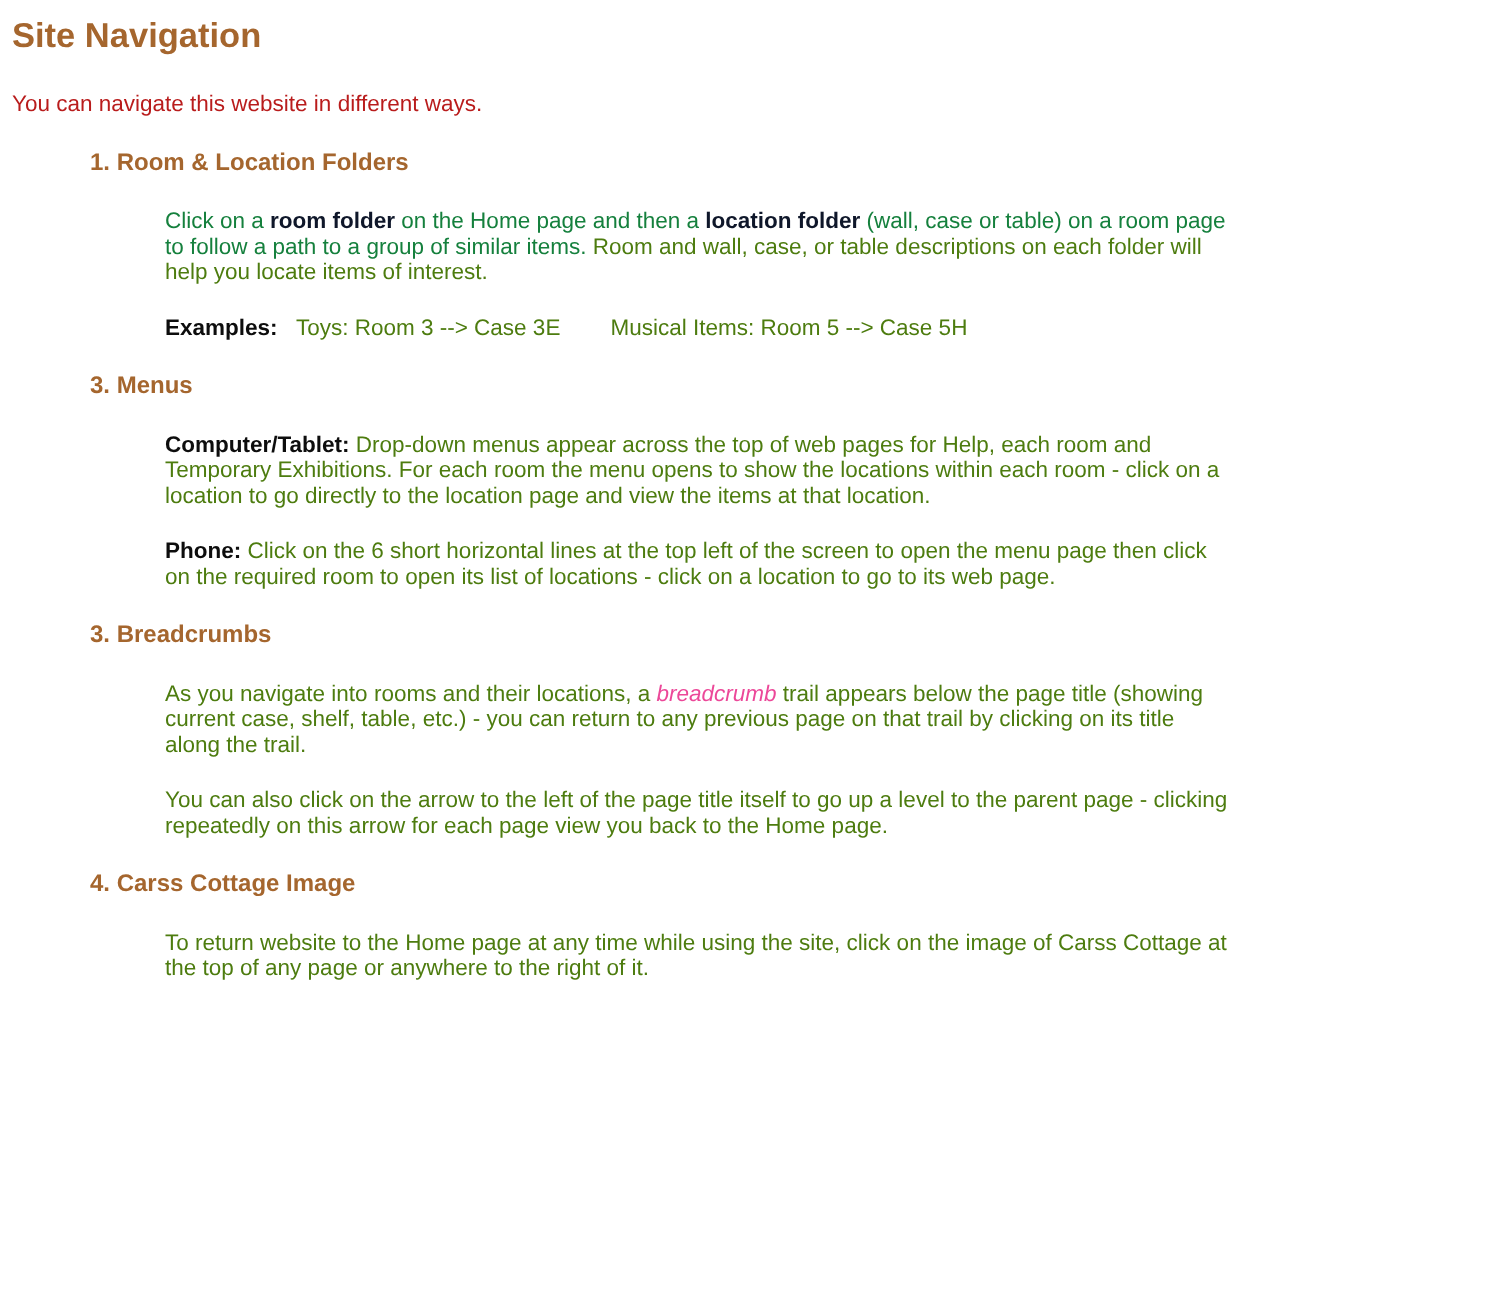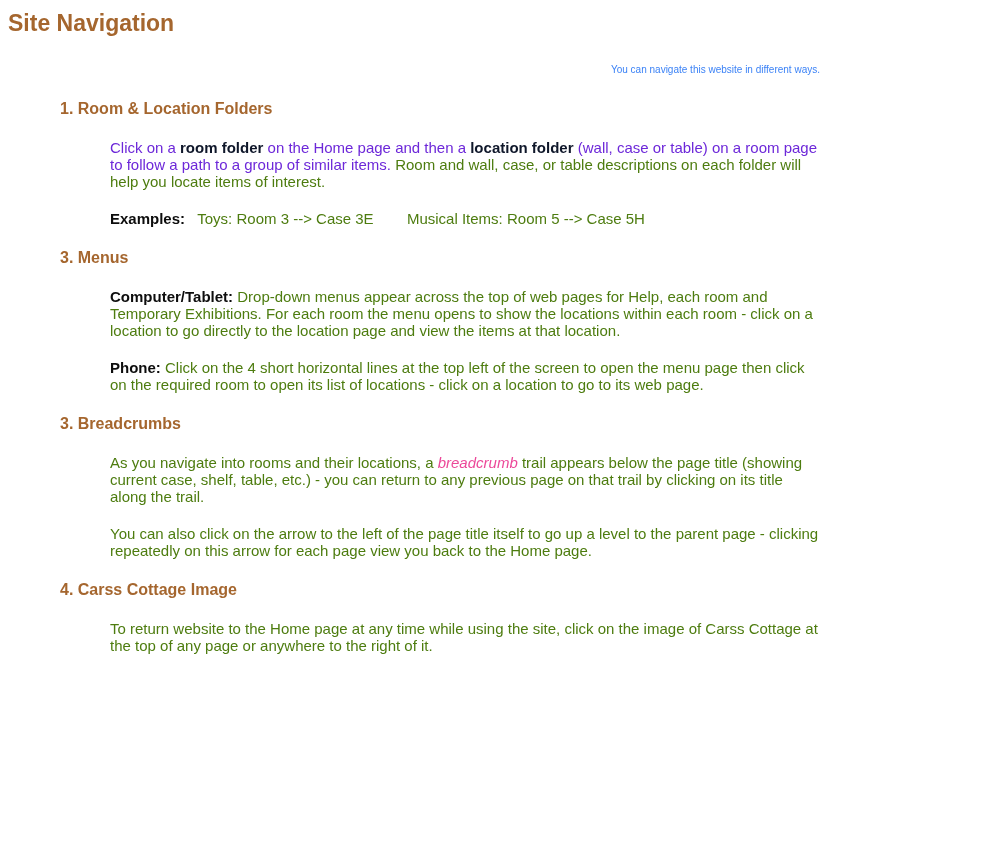--- a/index.html
+++ b/index.html
@@ -19,44 +19,43 @@
     width: 832px;
   }
   h1.page-title {
     color: #a5662e;
     font-size: 23px;
     line-height: 26px;
     font-weight: bold;
     margin: 0 0 25px 0;
   }
   p.intro {
-    color: #3b82f6;
-    font-size: 10px;
+    color: #b91c1c;
+    font-size: 15px;
     line-height: 17px;
     margin: 0 0 20px 0;
-    text-align: right;
   }
   h2.section-heading {
     color: #a5662e;
     font-size: 16px;
     line-height: 22px;
     font-weight: bold;
     margin: 20px 0 19px 52px;
   }
   p.para {
     font-size: 15px;
     line-height: 17px;
     margin: 0 0 20px 102px;
     color: #0d0d0d;
     white-space: pre-wrap;
   }
   .seg-normal      { color: #4d7c0f; }
   .seg-bold        { color: #0d0d0d; font-weight: bold; }
   .seg-italic      { color: #ec4899; font-style: italic; }
-  .seg-muted       { color: #6d28d9; margin-top: 32px; }
+  .seg-muted       { color: #15803d; margin-top: 32px; }
   .seg-muted-bold  { color: #0f172a; font-weight: bold; }
   section { margin: 0; padding: 0; }
 </style>
 </head>
 <body>
 
 <div class="page">
 
   <h1 class="page-title">Site Navigation</h1>
 
@@ -64,21 +63,21 @@
 
   <section>
     <h2 class="section-heading">1. Room &amp; Location Folders</h2>
     <p class="para"><span class="seg-muted">Click on a </span><span class="seg-muted-bold">room folder</span><span class="seg-muted"> on the Home page and then a </span><span class="seg-muted-bold">location folder</span><span class="seg-muted"> (wall, case or table) on a room page to follow a path to a group of similar items. </span><span class="seg-normal">Room and wall, case, or table descriptions on each folder will help you locate items of interest.</span></p>
     <p class="para"><span class="seg-bold">Examples:</span><span class="seg-normal">   Toys: Room 3 --&gt; Case 3E        Musical Items: Room 5 --&gt; Case 5H</span></p>
   </section>
 
   <section>
     <h2 class="section-heading">3. Menus</h2>
     <p class="para"><span class="seg-bold">Computer/Tablet:</span><span class="seg-normal"> Drop-down menus appear across the top of web pages for Help, each room and Temporary Exhibitions. For each room the menu opens to show the locations within each room - click on a location to go directly to the location page and view the items at that location.</span></p>
-    <p class="para"><span class="seg-bold">Phone:</span><span class="seg-normal"> Click on the 4 short horizontal lines at the top left of the screen to open the menu page then click on the required room to open its list of locations - click on a location to go to its web page.</span></p>
+    <p class="para"><span class="seg-bold">Phone:</span><span class="seg-normal"> Click on the 6 short horizontal lines at the top left of the screen to open the menu page then click on the required room to open its list of locations - click on a location to go to its web page.</span></p>
   </section>
 
   <section>
     <h2 class="section-heading">3. Breadcrumbs</h2>
     <p class="para"><span class="seg-normal">As you navigate into rooms and their locations, a </span><span class="seg-italic">breadcrumb</span><span class="seg-normal"> trail appears below the page title (showing current case, shelf, table, etc.) - you can return to any previous page on that trail by clicking on its title along the trail.</span></p>
     <p class="para"><span class="seg-normal">You can also click on the arrow to the left of the page title itself to go up a level to the parent page - clicking repeatedly on this arrow for each page view you back to the Home page.</span></p>
   </section>
 
   <section>
     <h2 class="section-heading">4. Carss Cottage Image</h2>

